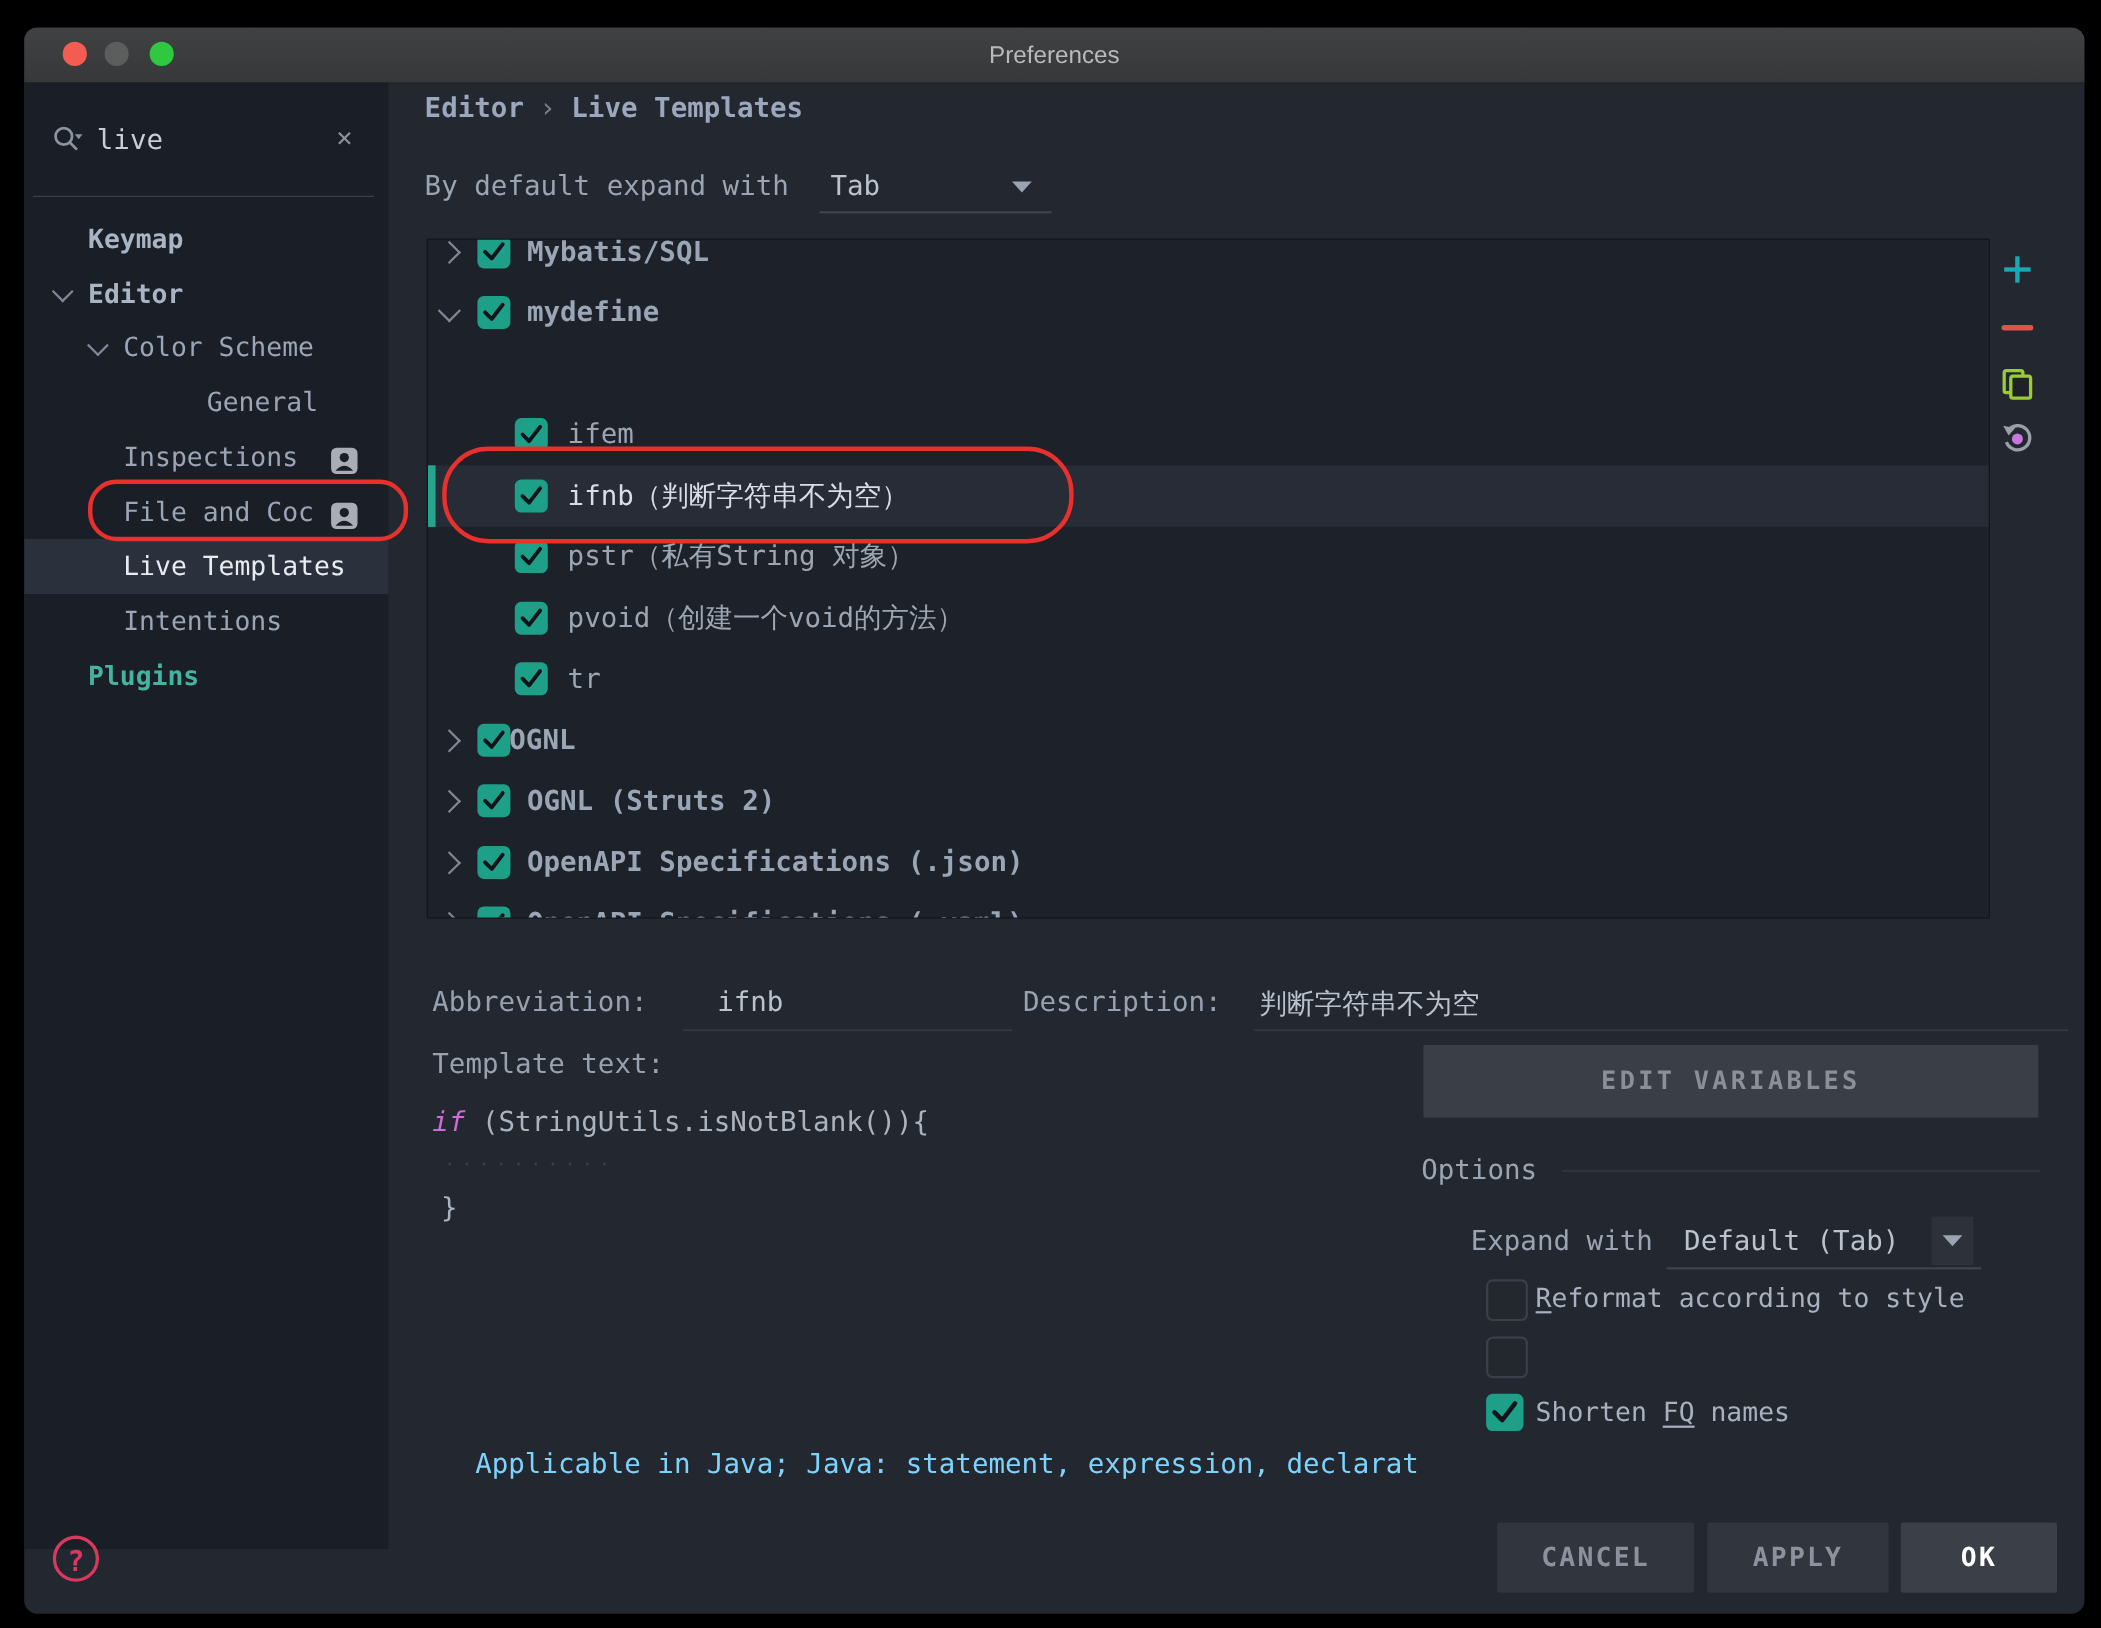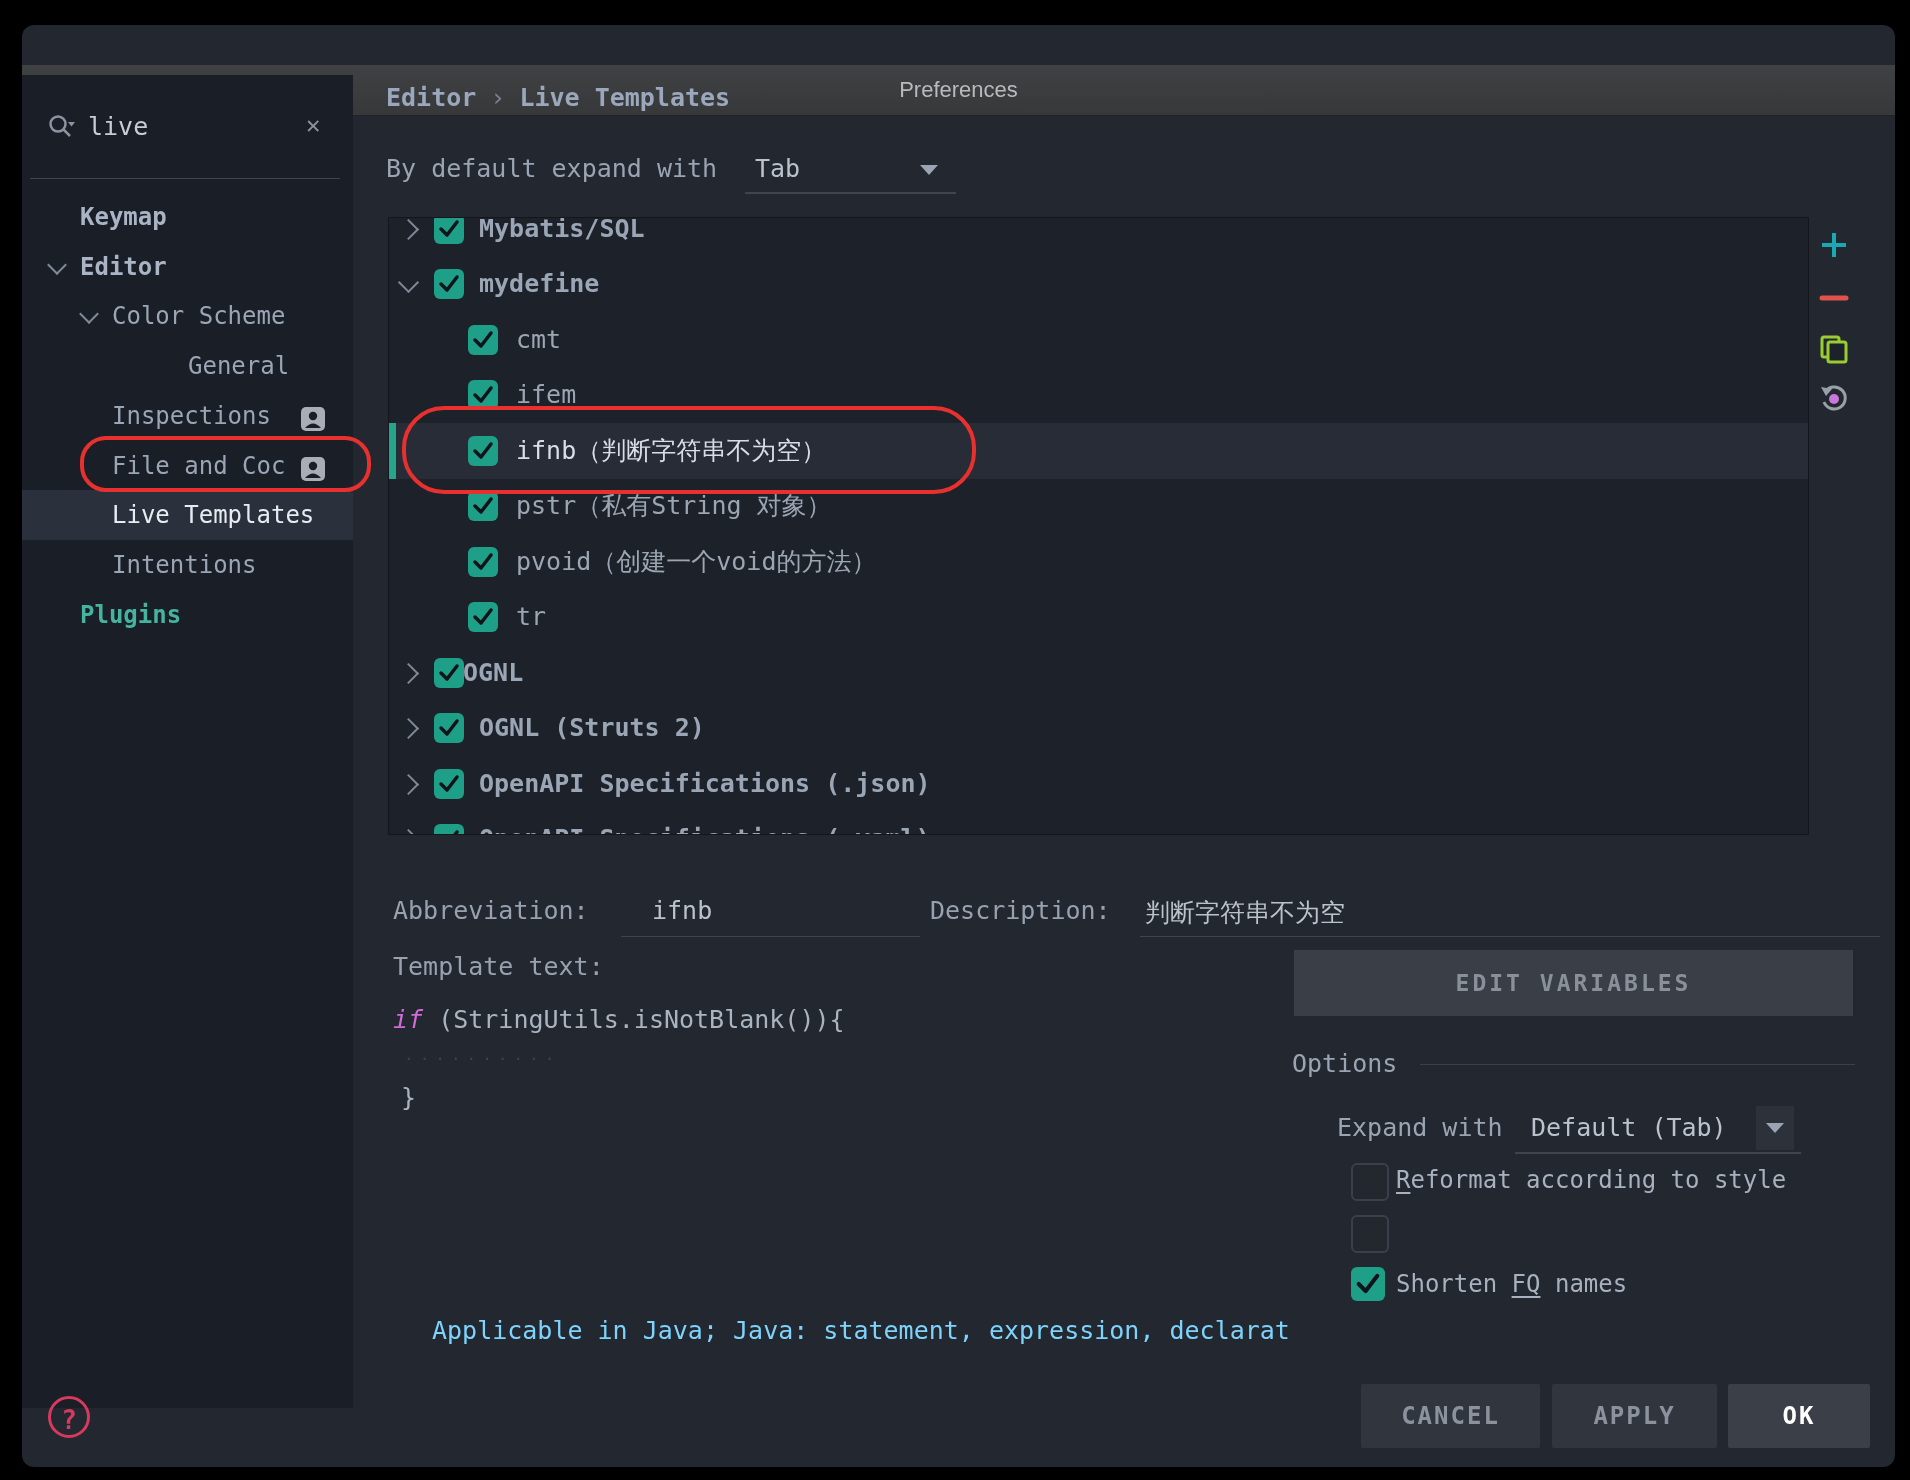--- a/index.html
+++ b/index.html
@@ -1,21 +1,21 @@
 <!DOCTYPE html>
 <html><head>
 <meta charset="utf-8">
 <style>
   html,body{margin:0;padding:0;background:#000;}
   #canvas{position:relative;width:1910px;height:1480px;background:#000;overflow:hidden;
           font-family:"DejaVu Sans Mono",monospace;color:#a7b1bf;}
   .abs{position:absolute;}
   #window{left:22px;top:25px;width:1873px;height:1442px;background:#23272f;border-radius:12px;overflow:hidden;}
   
-  #titlebar{left:0;top:0;width:100%;height:50px;background:linear-gradient(#404142,#373839);border-bottom:1px solid #222;margin-top:40px;}
+  #titlebar{left:0;top:0;width:100%;height:50px;background:linear-gradient(#404142,#373839);border-bottom:1px solid #222;}
   #title{width:100%;top:12px;text-align:center;font-family:"Liberation Sans",sans-serif;font-size:22px;color:#b8babd;}
   .traffic{width:22px;height:22px;border-radius:50%;top:13px;}
   
   #sidebar{left:0;top:50px;width:331px;height:1333px;background:#1a1e26;}
   #search-row{left:0;top:36px;width:100%;height:36px;}
   #search-underline{left:8px;top:103px;width:310px;height:1px;background:#3e4450;}
   .tree-item{height:42px;line-height:42px;font-size:24px;color:#9aa5b5;white-space:nowrap;}
   .tree-item.bold{font-weight:bold;color:#a9b4c4;}
   .tree-item.accent{color:#45b39f;font-weight:bold;}
   .tree-item.selected{color:#e8ecf2;}
@@ -163,28 +163,20 @@
         </div>
         <div class="abs list-row group" style="top: 38.25px;">
           <span class="list-chev" style="left: 12px; top: 19px; transform: rotate(45deg);"></span>
           <span class="cbx on" style="left: 45px; top: 13px;">
             <svg width="24" height="24" viewBox="0 0 24 24">
               <path d="M4 12 L10 18 L20 5" fill="none" stroke="#10141a" stroke-width="3.5" stroke-linecap="round" stroke-linejoin="round"></path>
             </svg>
           </span>
           <span class="lbl" style="left: 90px;">mydefine</span>
         </div>
-        <div class="abs list-row" style="top: 93.75px;">
-          <span class="cbx on" style="left: 79px; top: 13px;">
-            <svg width="24" height="24" viewBox="0 0 24 24">
-              <path d="M4 12 L10 18 L20 5" fill="none" stroke="#10141a" stroke-width="3.5" stroke-linecap="round" stroke-linejoin="round"></path>
-            </svg>
-          </span>
-          <span class="lbl" style="left: 127px;">cmt</span>
-        </div>
         <div class="abs list-row" style="top: 149.25px;">
           <span class="cbx on" style="left: 79px; top: 13px;">
             <svg width="24" height="24" viewBox="0 0 24 24">
               <path d="M4 12 L10 18 L20 5" fill="none" stroke="#10141a" stroke-width="3.5" stroke-linecap="round" stroke-linejoin="round"></path>
             </svg>
           </span>
           <span class="lbl" style="left: 127px;">ifem</span>
         </div>
         <div class="abs list-row selected-row" style="top: 204.75px;">
           <div class="sel-bar"></div>

